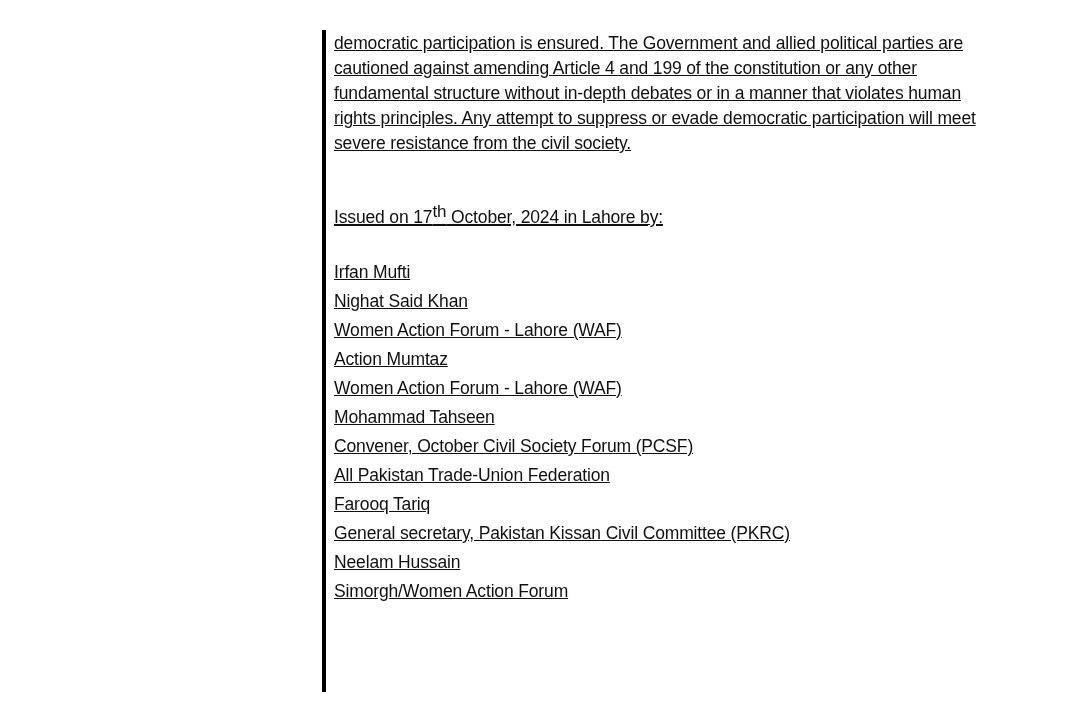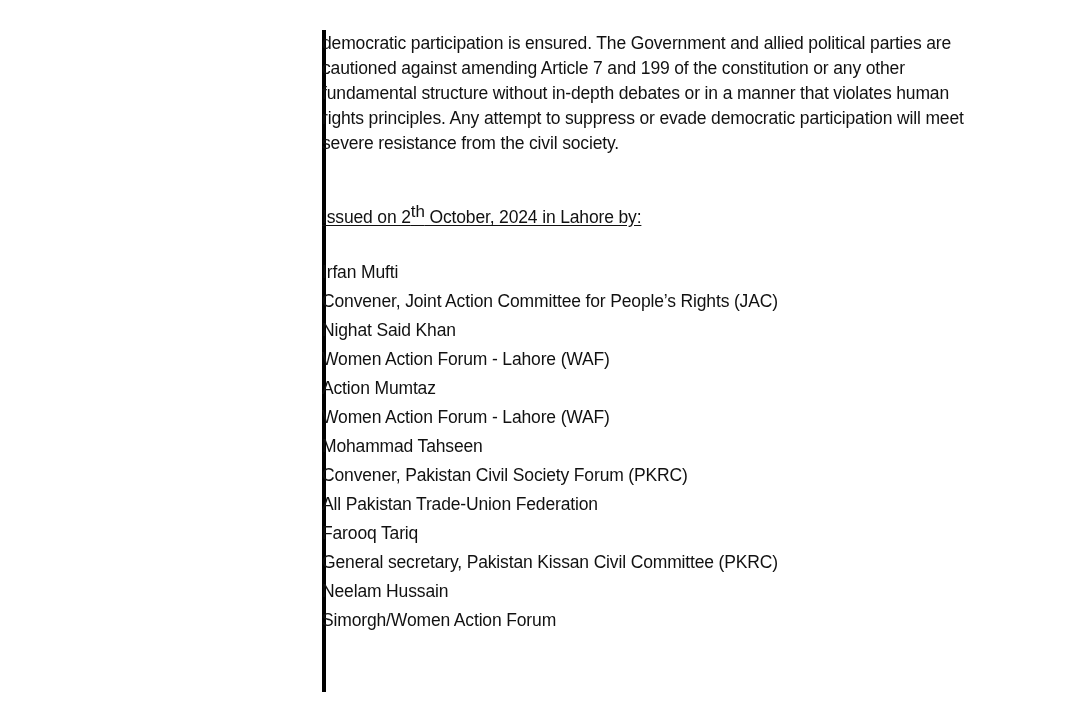--- a/index.html
+++ b/index.html
@@ -18,23 +18,24 @@
     .left-bar {
       position: absolute;
       left: 322px;
       top: 30px;
       width: 4px;
       height: 662px;
       background: #000000;
     }
     .content {
       position: absolute;
-      left: 322px;
+      left: 334px;
       top: 31px;
       width: 730px;
+      text-decoration: underline;
     }
     .paragraph {
       font-size: 17.5px;
       line-height: 25px;
       margin: 0;
       letter-spacing: -0.15px;
     }
     .issued {
       margin-top: 49px;
       font-size: 17.5px;
@@ -62,36 +63,35 @@
     }
   </style>
 </head>
 <body>
 
 <div class="left-bar"></div>
 
 <div class="content">
   <p class="paragraph">
     <span>democratic participation is ensured. The Government and allied political parties are</span><br>
-    <span>cautioned against amending Article 7 and 199 of the constitution or any other</span><br>
+    <span>cautioned against amending Article 4 and 199 of the constitution or any other</span><br>
     <span>fundamental structure without in-depth debates or in a manner that violates human</span><br>
     <span>rights principles. Any attempt to suppress or evade democratic participation will meet</span><br>
     <span>severe resistance from the civil society.</span>
   </p>
 
-  <div class="issued"><span>Issued on 2</span><sup>th</sup><span> October, 2024 in Lahore by:</span></div>
+  <div class="issued"><span>Issued on 17</span><sup>th</sup><span> October, 2024 in Lahore by:</span></div>
 
   <ul class="signatories">
     <li>Irfan Mufti</li>
-    <li>Convener, Joint Action Committee for People’s Rights (JAC)</li>
     <li>Nighat Said Khan</li>
     <li>Women Action Forum - Lahore (WAF)</li>
     <li>Action Mumtaz</li>
     <li>Women Action Forum - Lahore (WAF)</li>
     <li>Mohammad Tahseen</li>
-    <li>Convener, Pakistan Civil Society Forum (PKRC)</li>
+    <li>Convener, October Civil Society Forum (PCSF)</li>
     <li>All Pakistan Trade-Union Federation</li>
     <li>Farooq Tariq</li>
     <li>General secretary, Pakistan Kissan Civil Committee (PKRC)</li>
     <li>Neelam Hussain</li>
     <li>Simorgh/Women Action Forum</li>
   </ul>
 </div>
 
 </body></html>

